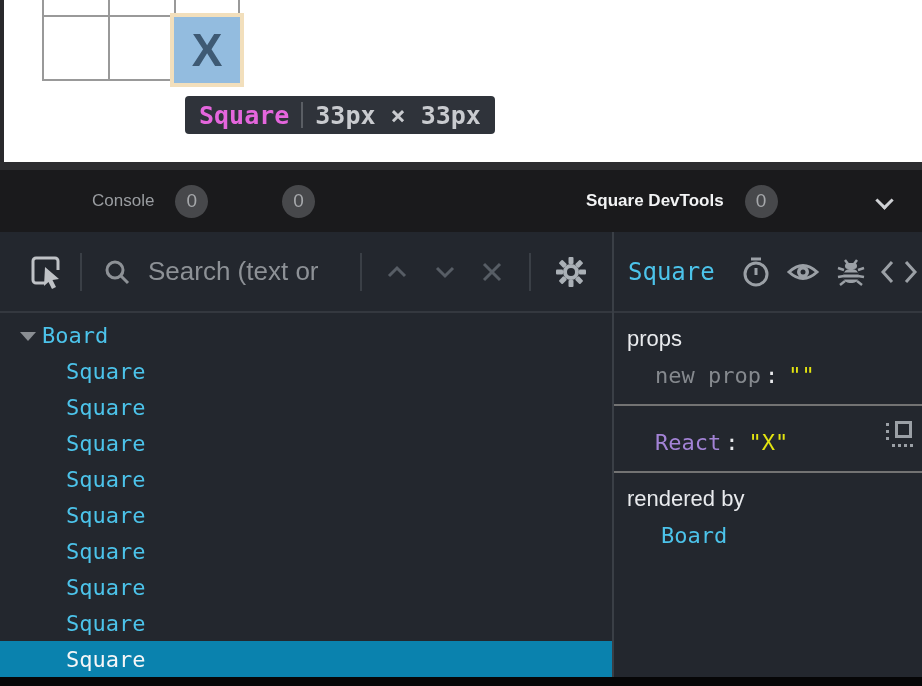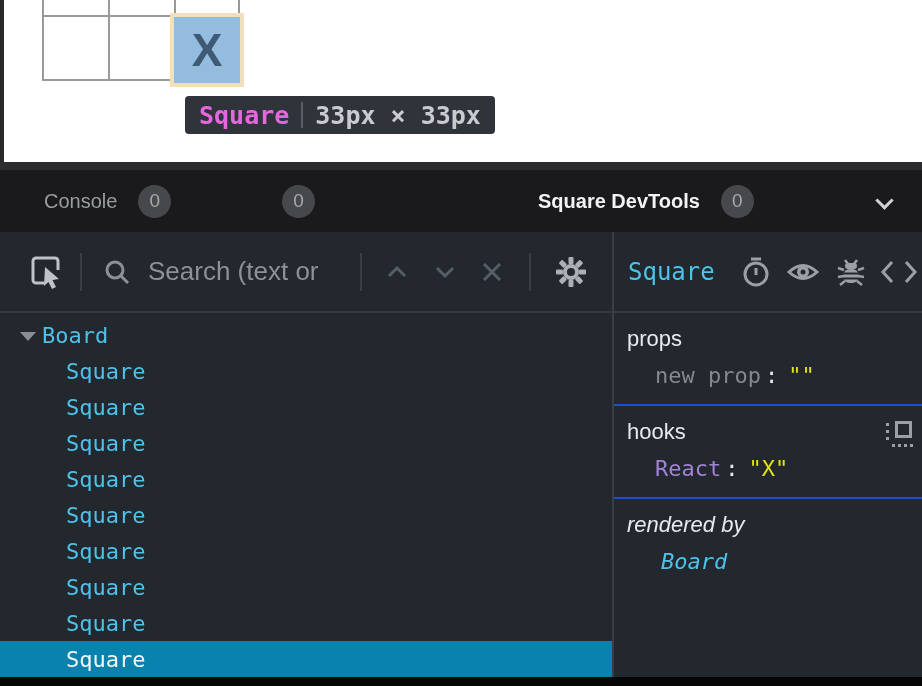--- a/index.html
+++ b/index.html
@@ -23,21 +23,21 @@
     display:flex; align-items:center; padding:0 14px; gap:12px;
     font-family:"DejaVu Sans Mono", monospace; font-weight:bold; font-size:25px; }
   .tooltip .comp { color:#e566dd; }
   .tooltip .sep { width:2px; height:26px; background:#5a5e64; }
   .tooltip .dims { color:#c9cbcf; }
 
   
   .drawer-strip { position:absolute; left:0; top:162px; width:922px; height:8px; background:#2c2c2f; }
   .tabbar { position:absolute; left:0; top:170px; width:922px; height:62px; background:#1a1a1c; }
   .tab { position:absolute; top:0; height:62px; display:flex; align-items:center; gap:21px; }
-  .tab-label { font-size:20px; color:#9a9da1; }
+  .tab-label { font-size:17px; color:#9a9da1;margin-left:48px; }
   .tab.active .tab-label { color:#f2f3f4; font-weight:bold; }
   .badge { width:33px; height:33px; border-radius:50%; background:#47484b; color:#a6a8ab;
     font-size:19px; display:flex; align-items:center; justify-content:center; }
   .chev-down { position:absolute; left:878px; top:24px; width:13px; height:13px;
     border-right:3px solid #cfd1d4; border-bottom:3px solid #cfd1d4; transform:rotate(45deg); }
 
   
   .toolbar { position:absolute; left:0; top:232px; width:922px; height:81px; background:#23272e;
     border-bottom:2px solid #34383f; }
   .tb { position:absolute; top:0; height:79px; display:flex; align-items:center; }
@@ -54,30 +54,30 @@
     font-family:"DejaVu Sans Mono", monospace; font-size:22px; color:#4cc3ea; }
   .trow .lbl { position:absolute; left:66px; }
   .trow.root .lbl { left:42px; }
   .trow.selected { background:#0a82ae; }
   .trow.selected .lbl { color:#f5f6f7; }
   .tri { position:absolute; left:20px; top:15px; width:0; height:0;
     border-left:8px solid transparent; border-right:8px solid transparent; border-top:9px solid #8a8e93; }
 
   
   .rightpanel { position:absolute; left:614px; top:313px; width:308px; height:364px; background:#23272e; }
-  .section { padding:13px 0 16px 13px; border-bottom:2px solid #1d4ed8; position:relative; }
+  .section { padding:13px 0 16px 13px; border-bottom:2px solid #737373; position:relative; }
   .sec-title { color:#e8eaed; font-size:22px; line-height:26px; }
   .sec-row { margin-top:11px; padding-left:28px; font-family:"DejaVu Sans Mono", monospace; font-size:22px;
     display:flex; align-items:center; }
   .key-muted { color:#85898e; }
   .key-purple { color:#a383d6; }
   .colon { color:#e8eaed; padding:0 10px 0 4px; }
   .val-yellow { color:#e3e410; }
   .link-cyan { color:#4cc3ea; }
-  .section.last { border-bottom:none;font-style:italic; }
+  .section.last { border-bottom:none; }
 
   
   .chip-icon { position:absolute; right:10px; top:15px; width:26px; height:26px; }
   .chip-icon .sq { position:absolute; right:0; top:0; width:17px; height:17px; border:3px solid #9ba0a6; }
   .chip-icon .d { position:absolute; width:3px; height:3px; background:#9ba0a6; }
 
   
   .bottomstrip { position:absolute; left:0; top:677px; width:922px; height:9px; background:#060607; }
 
   svg { display:block; }
@@ -265,21 +265,20 @@
   <div class="rightpanel">
     <div class="section">
       <div class="sec-title">props</div>
       <div class="sec-row">
         <span class="key-muted">new prop</span>
         <span class="colon">:</span>
         <span class="val-yellow">""</span>
       </div>
     </div>
     <div class="section">
-      <div class="sec-title">hooks</div>
       <div class="chip-icon">
         <div class="sq"></div>
         <div class="d" style="left:0;top:2px"></div>
         <div class="d" style="left:0;top:9px"></div>
         <div class="d" style="left:0;top:16px"></div>
         <div class="d" style="left:6px;bottom:0"></div>
         <div class="d" style="left:12px;bottom:0"></div>
         <div class="d" style="left:18px;bottom:0"></div>
         <div class="d" style="left:24px;bottom:0"></div>
       </div>

